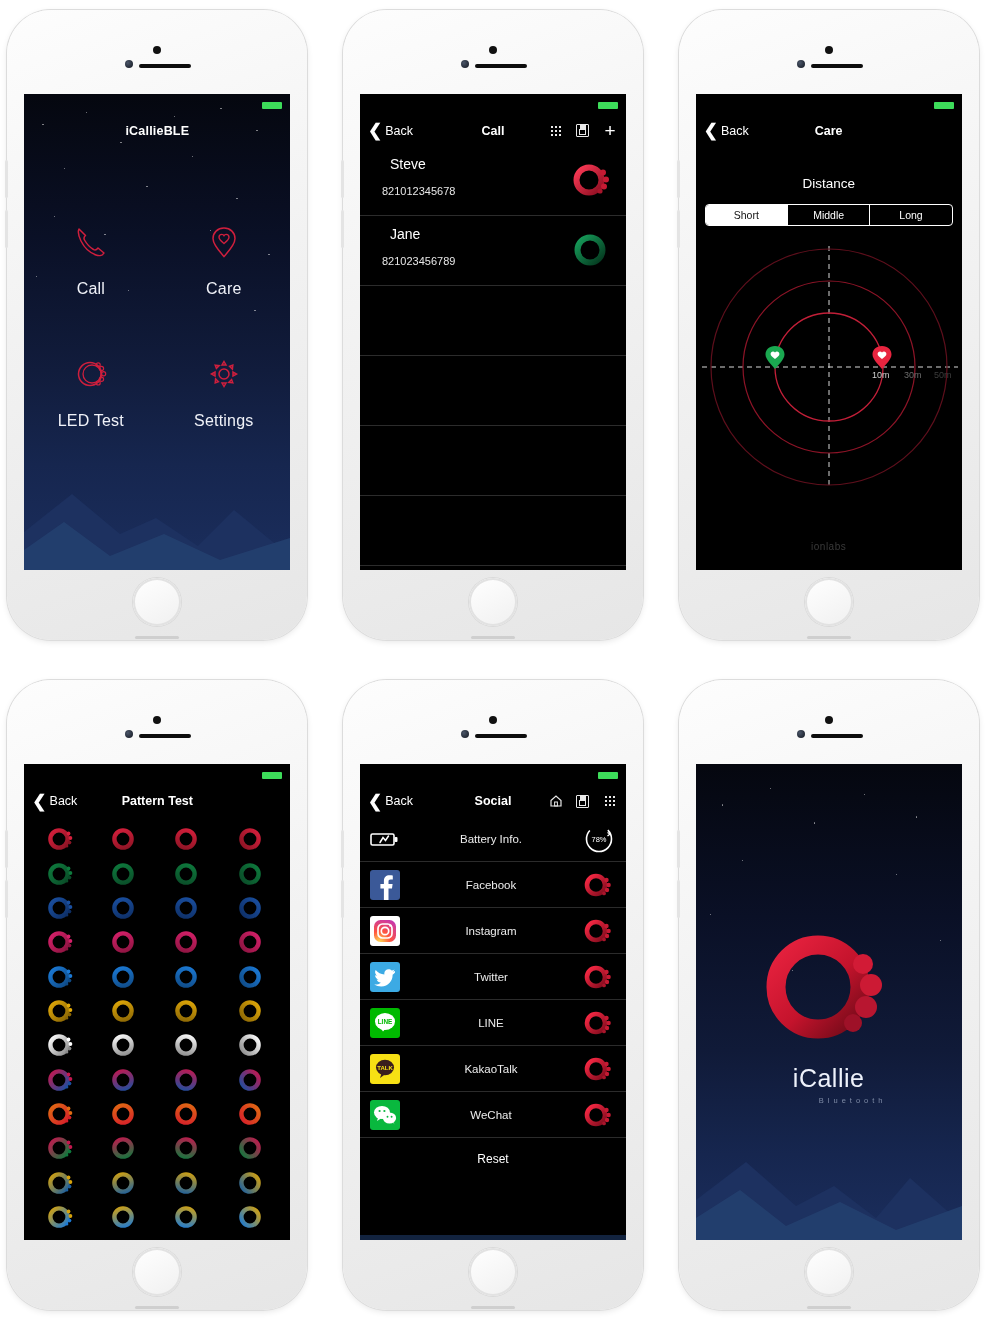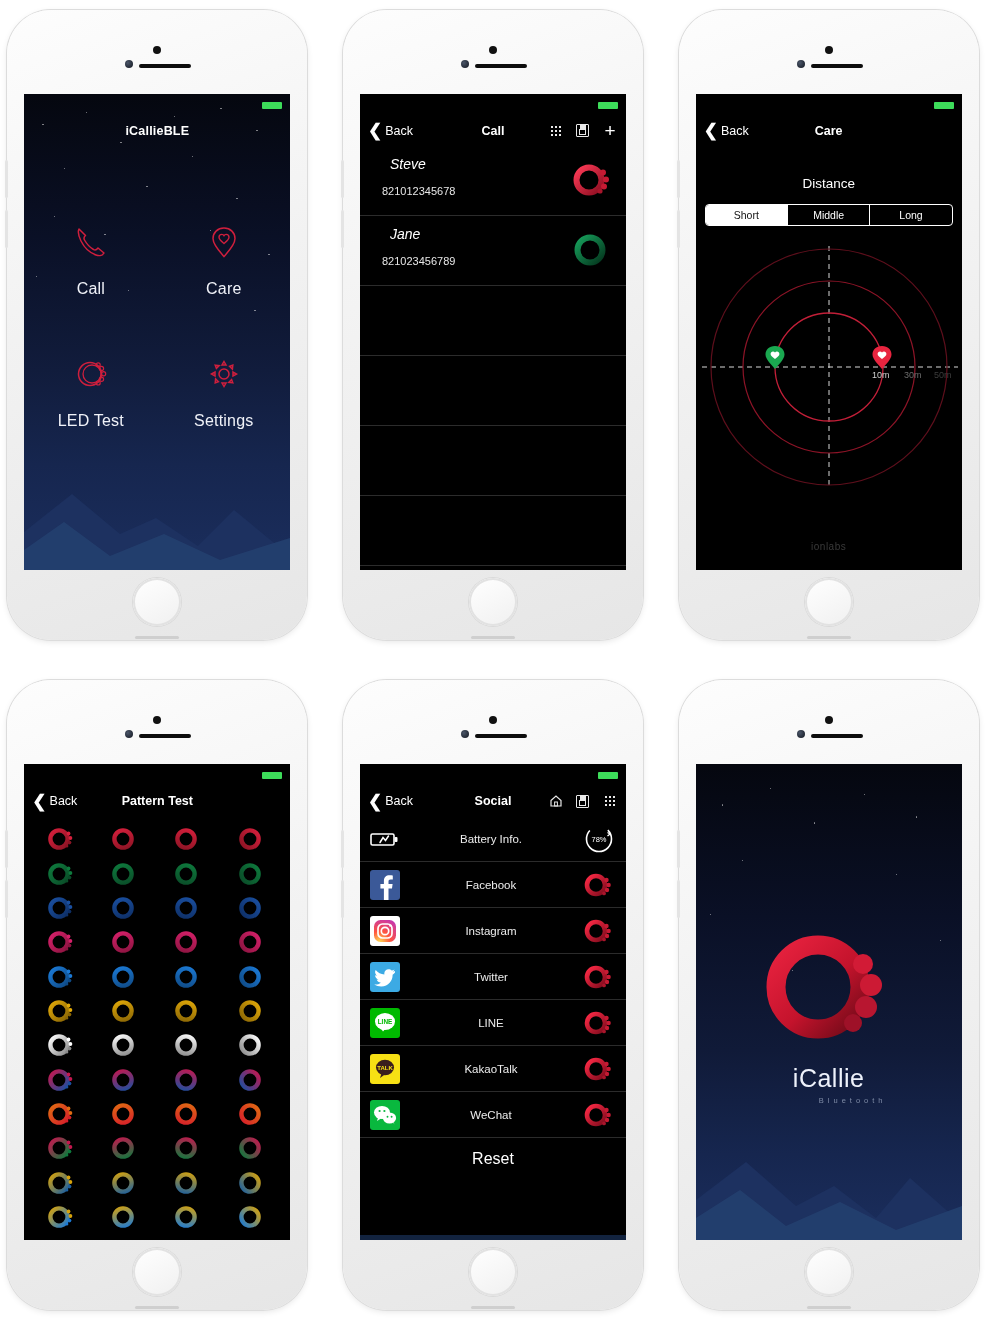--- a/index.html
+++ b/index.html
@@ -95,21 +95,21 @@
   .ic-floppy { width: 13px; height: 13px; border: 1.3px solid #e8e8e8; border-radius: 1px; position: relative; }
   .ic-floppy::before { content:""; position:absolute; top:0; left:2.5px; right:2.5px; height:4px;
                        background:#e8e8e8; }
   .ic-floppy::after { content:""; position:absolute; bottom:1px; left:2px; right:2px; height:4px;
                       border:1.2px solid #e8e8e8; }
   .ic-plus { color: #fff; font-size: 19px; line-height: 1; font-weight: 300; }
 
   
   .call-list { position: absolute; top: 52px; left: 0; right: 0; bottom: 0; z-index: 5; }
   .call-row { position: relative; height: 70px; border-bottom: 1px solid #2c2c2c; padding: 8px 14px; }
-  .call-name { color: #fff; font-size: 14px; margin-left: 16px; margin-top: 2px; font-style: italic; }
+  .call-name { color: #fff; font-size: 14px; margin-left: 16px; margin-top: 2px; }
   .call-num { color: #e6e6e6; font-size: 11px; margin-left: 8px; margin-top: 13px; }
   .call-ring { position: absolute; right: 14px; top: 12px; }
   .row-empty { height: 70px; border-bottom: 1px solid #2c2c2c; }
 
   
   .care-sub { position: absolute; top: 82px; left: 0; right: 0; text-align: center;
               color: #fff; font-size: 13.5px; z-index: 5; }
   .seg { position: absolute; top: 110px; left: 9px; right: 9px; height: 22px;
          display: flex; border: 1px solid #fff; border-radius: 4px; overflow: hidden; z-index: 5; }
   .seg div { flex: 1; display: flex; align-items: center; justify-content: center;
@@ -127,21 +127,21 @@
 
   
   .soc-list { position: absolute; top: 52px; left: 0; right: 0; bottom: 0; z-index: 5; }
   .soc-row { height: 46px; display: flex; align-items: center; padding: 0 10px;
              border-bottom: 1px solid #2b2b2b; cursor: pointer; justify-content: center; }
   .soc-ico { width: 30px; height: 30px; flex: 0 0 30px; border-radius: 3px;
              display: flex; align-items: center; justify-content: center; overflow: hidden; }
   .soc-lbl { flex: 1; text-align: center; color: #ececec; font-size: 11.5px; }
   .soc-ring { width: 34px; flex: 0 0 34px; display: flex; justify-content: center; }
   .soc-reset { height: 42px; display: flex; align-items: center; justify-content: center;
-               color: #fff; font-size: 16px; cursor: pointer; }
+               color: #fff; font-size: 12px; cursor: pointer; }
   .soc-bottombar { position: absolute; left: 0; right: 0; bottom: 0; height: 5px; background: #12233f; }
 
   
   .splash-bg { position: absolute; inset: 0;
     background: linear-gradient(180deg,#05070f 0%,#0a1026 32%,#101a38 60%,#16264f 82%,#1b2e5d 100%); }
   .splash-logo { position: absolute; top: 148px; left: 0; right: 0; display: flex; justify-content: center; z-index: 4; }
   .splash-word { position: absolute; top: 300px; left: 0; right: 0; text-align: center; z-index: 5; }
   .splash-word .w1 { color: #eef2fb; font-size: 25px; font-weight: 300; letter-spacing: .5px; }
   .splash-word .w2 { color: #7f8ba6; font-size: 7.5px; letter-spacing: 4px; margin-top: 3px; padding-left: 48px; }
 </style>

